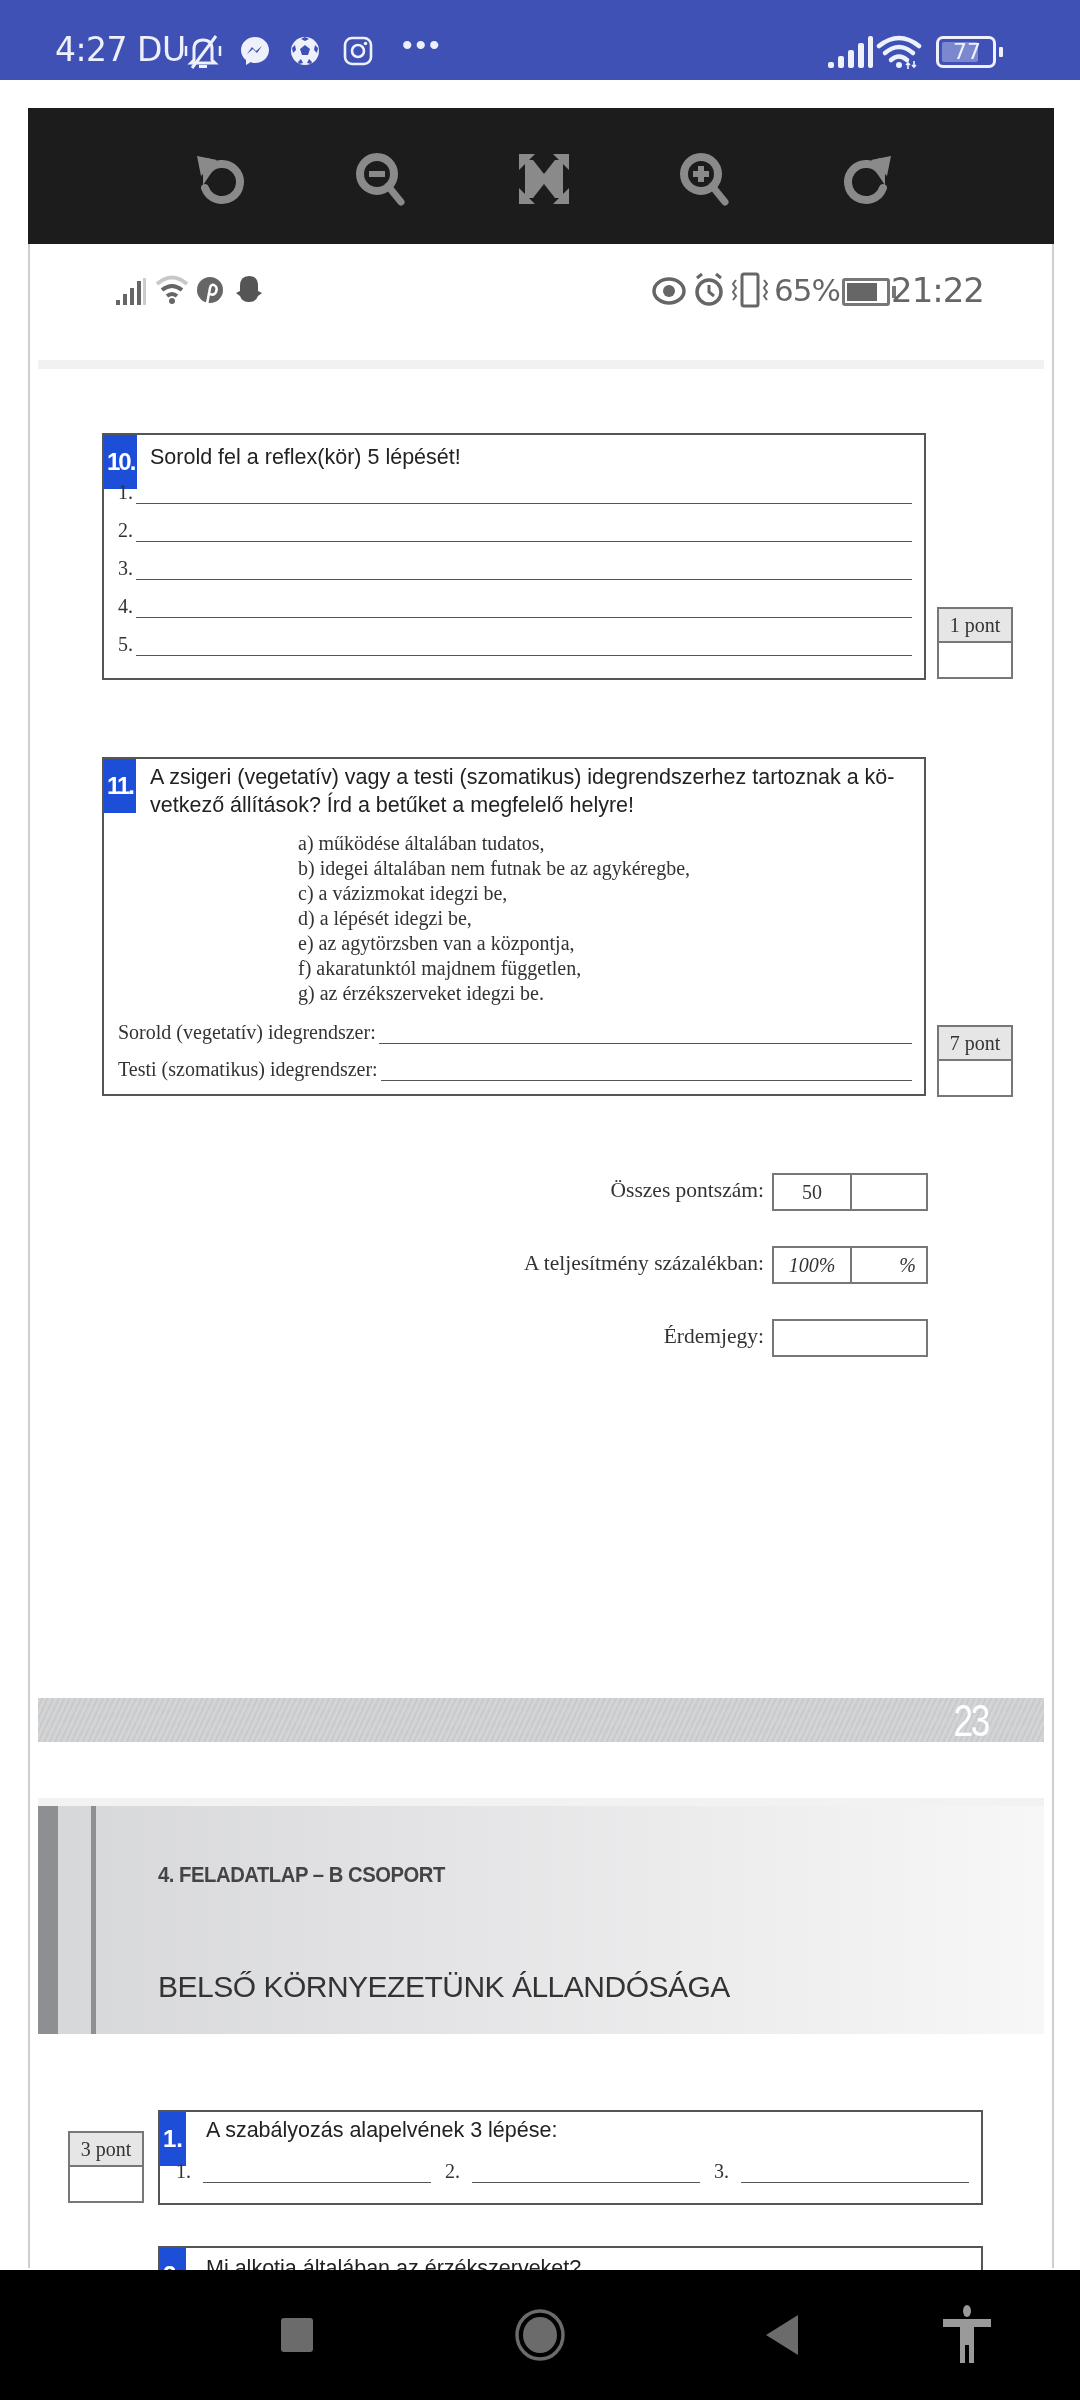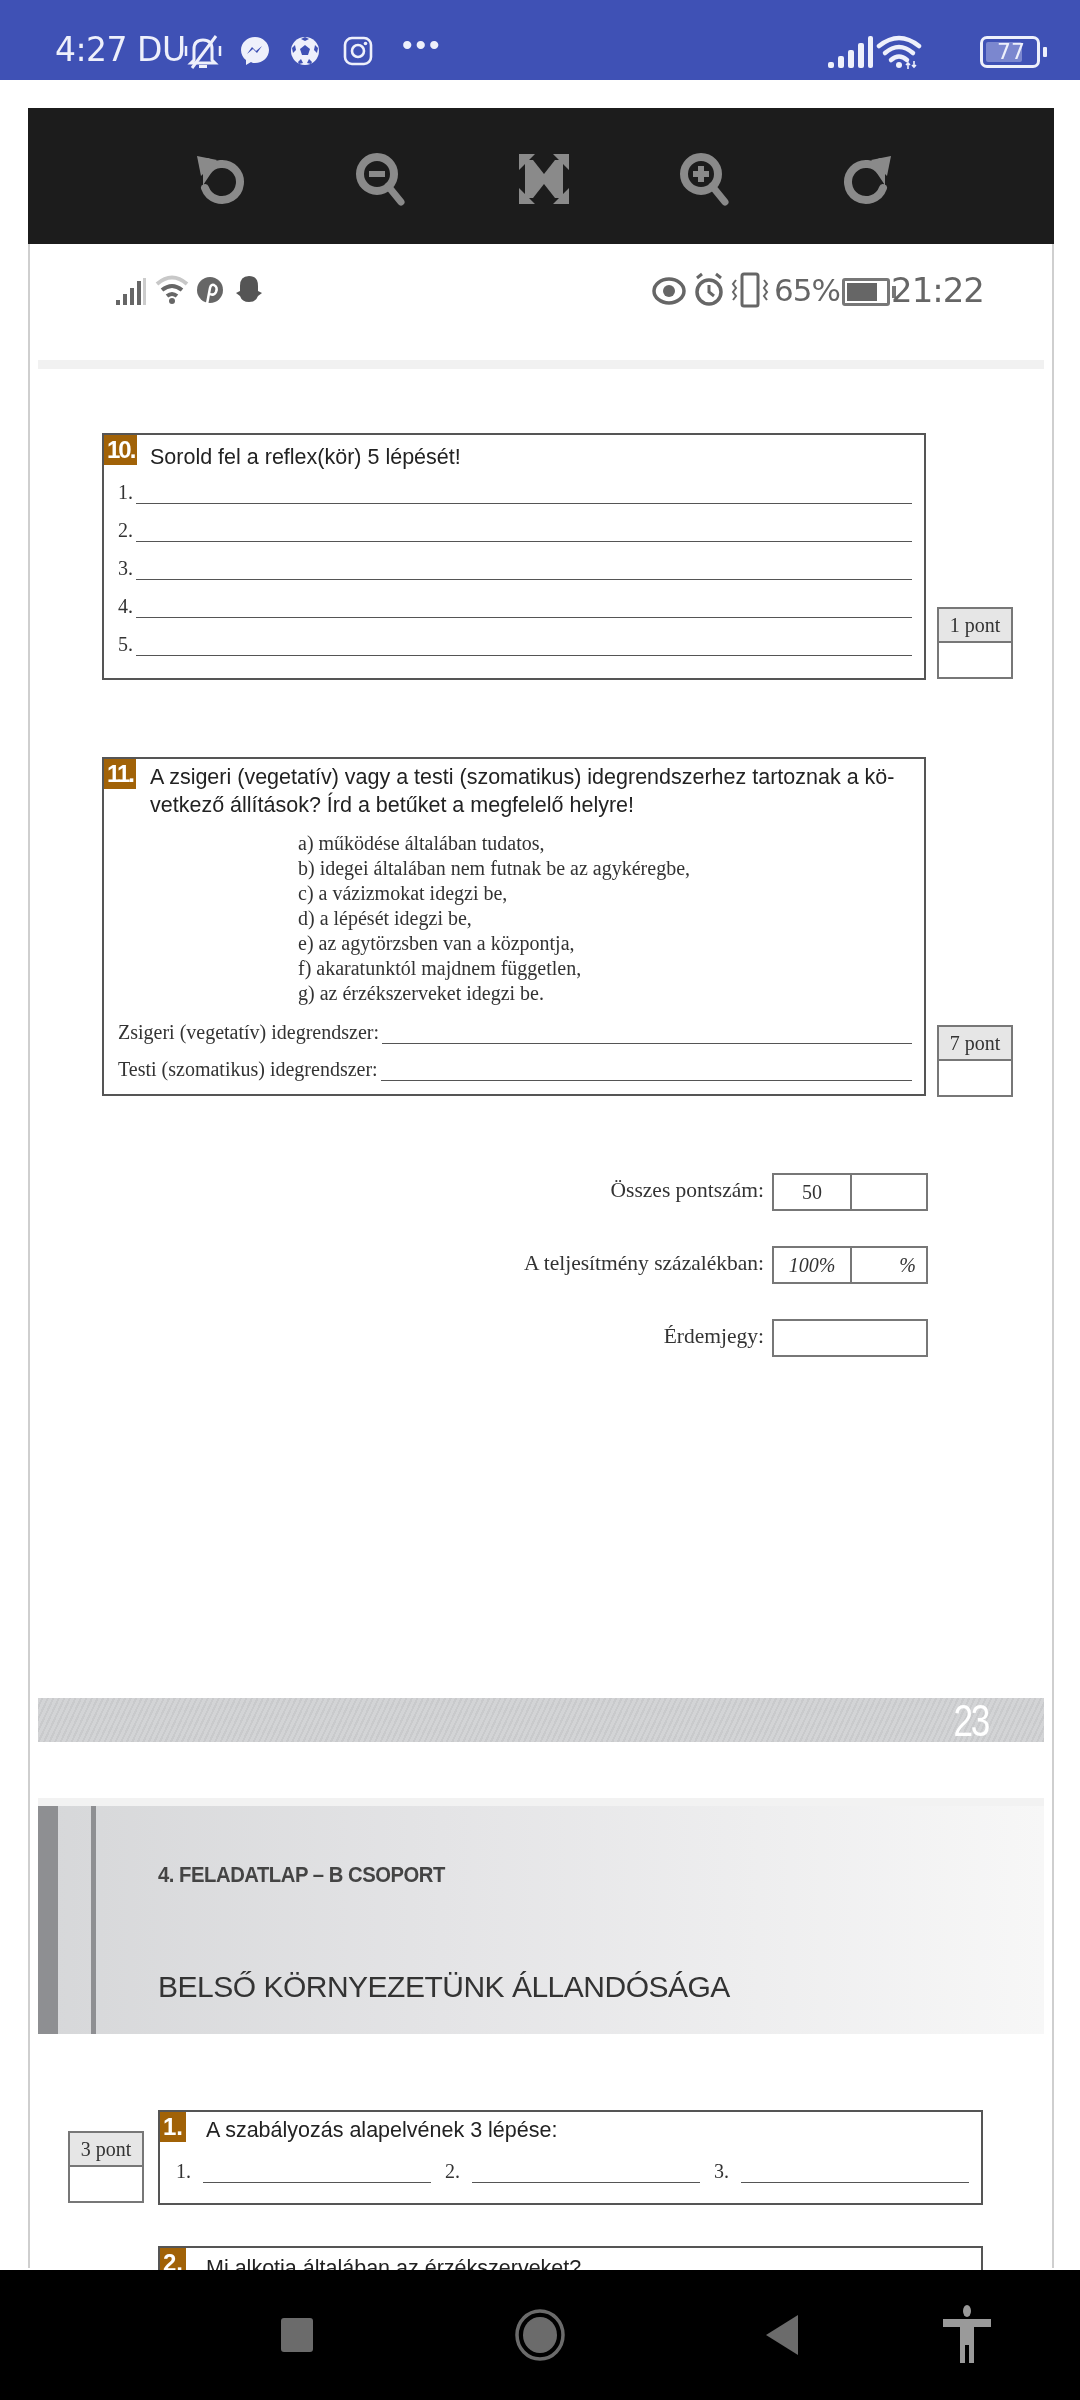--- a/index.html
+++ b/index.html
@@ -18,21 +18,21 @@
   .tb-btn { position: absolute; top: 40px; width: 60px; height: 62px; display: flex; align-items: center; justify-content: center; cursor: pointer; }
 
   
   .inner-status { position: absolute; left: 30px; top: 250px; width: 1022px; height: 110px; background: #fff; }
   .inner-status .time2 { position: absolute; right: 68px; top: 20px; font-size: 34px; color: #666; font-family: "DejaVu Sans", sans-serif; letter-spacing: -1px; }
   .inner-status .pct { position: absolute; left: 744px; top: 22px; font-size: 31px; color: #666; font-family: "DejaVu Sans", sans-serif; letter-spacing: -1px; }
   .sep-bar { position: absolute; left: 38px; top: 360px; width: 1006px; height: 9px; background: #f1f1f1; }
 
   
   .qbox { position: absolute; border: 2px solid #555; background: #fff; }
-  .qnum { position: absolute; left: 0; top: 0; background: #a16207; color: #fff; font-weight: bold; font-family: "Liberation Sans", sans-serif; font-size: 24px; padding: 2px 3px; letter-spacing: -2px; line-height: 26px; }
+  .qnum { position: absolute; left: 0; top: 0; background: #1d4ed8; color: #fff; font-weight: bold; font-family: "Liberation Sans", sans-serif; font-size: 24px; padding: 14px 3px; letter-spacing: -2px; line-height: 26px; }
   .qtext { position: absolute; font-family: "Liberation Sans", sans-serif; font-size: 21.5px; color: #222; line-height: 28px; }
   .serif { font-family: "Liberation Serif", serif; color: #333; }
   .line-row { position: absolute; font-size: 20px; display: flex; align-items: flex-end; }
   .line-row .uline { flex: 1; border-bottom: 1.5px solid #555; height: 20px; margin-left: 3px; }
 
   .pont { position: absolute; width: 76px; height: 72px; border: 2px solid #777; }
   .pont .pt-label { height: 34px; background: #e6e6e6; border-bottom: 2px solid #777; text-align: center; font-family: "Liberation Serif", serif; font-size: 20px; color: #333; line-height: 32px; }
   .pont .pt-value { height: 34px; }
 
   .list-item { position: absolute; font-family: "Liberation Serif", serif; font-size: 20px; color: #333; line-height: 25px; }
@@ -103,21 +103,21 @@
   </svg>
 
   <svg class="sb-icon" style="left:876px;top:34px" width="46" height="36" viewBox="0 0 46 36">
     <path d="M3 12 Q23 -4 43 12" fill="none" stroke="#eef0fb" stroke-width="4.5" stroke-linecap="round"></path>
     <path d="M9 19 Q23 7 37 19" fill="none" stroke="#eef0fb" stroke-width="4.5" stroke-linecap="round"></path>
     <path d="M15 26 Q23 19 31 26" fill="none" stroke="#eef0fb" stroke-width="4.5" stroke-linecap="round"></path>
     <circle cx="23" cy="31" r="3" fill="#eef0fb"></circle>
     <path d="M32 35 L32 29 M30 31 L32 29 L34 31 M38 27 L38 33 M36 31 L38 33 L40 31" stroke="#eef0fb" stroke-width="1.6" fill="none"></path>
   </svg>
 
-  <div style="position:absolute;left:980px;top:36px;width:82px;height:32px;">
+  <div style="position:absolute;left:936px;top:36px;width:82px;height:32px;">
     <div style="position:absolute;left:0;top:0;width:60px;height:32px;border:3px solid #eef0fb;border-radius:7px;"></div>
     <div style="position:absolute;left:6px;top:6px;width:36px;height:20px;background:#7b87cf;border-radius:2px;"></div>
     <div style="position:absolute;left:63px;top:11px;width:4px;height:10px;background:#eef0fb;border-radius:1px;"></div>
     <span style="position:absolute;left:17px;top:3px;font-size:22px;color:#eef0fb;font-family:'DejaVu Sans',sans-serif;">77</span>
   </div>
 </div>
 
 <div class="viewer-frame"></div>
 
 <div class="toolbar">
@@ -237,21 +237,21 @@
   <span class="qtext" style="left:46px;top:4px;">A zsigeri (vegetatív) vagy a testi (szomatikus) idegrendszerhez tartoznak a kö-</span>
   <span class="qtext" style="left:46px;top:32px;text-align:right;">vetkező állítások? Írd a betűket a megfelelő helyre!</span>
   <span class="list-item" style="left:194px;top:72px;">a)  működése általában tudatos,</span>
   <span class="list-item" style="left:194px;top:97px;">b)  idegei általában nem futnak be az agykéregbe,</span>
   <span class="list-item" style="left:194px;top:122px;">c)  a vázizmokat idegzi be,</span>
   <span class="list-item" style="left:194px;top:147px;">d)  a lépését idegzi be,</span>
   <span class="list-item" style="left:194px;top:172px;">e)  az agytörzsben van a központja,</span>
   <span class="list-item" style="left:194px;top:197px;">f)  akaratunktól majdnem független,</span>
   <span class="list-item" style="left:194px;top:222px;">g)  az érzékszerveket idegzi be.</span>
   <div class="line-row serif" style="left:14px;top:262px;width:794px;">
-      <span>Zsigeri (vegetatív) idegrendszer:</span>
+      <span>Sorold (vegetatív) idegrendszer:</span>
       <span class="uline"></span>
     </div>
   <div class="line-row serif" style="left:14px;top:299px;width:794px;text-align:right;">
       <span>Testi (szomatikus) idegrendszer:</span>
       <span class="uline"></span>
     </div>
 </div>
 <div class="pont" style="left:937px;top:1025px;">
   <div class="pt-label">7 pont</div>
   <div class="pt-value"></div>

